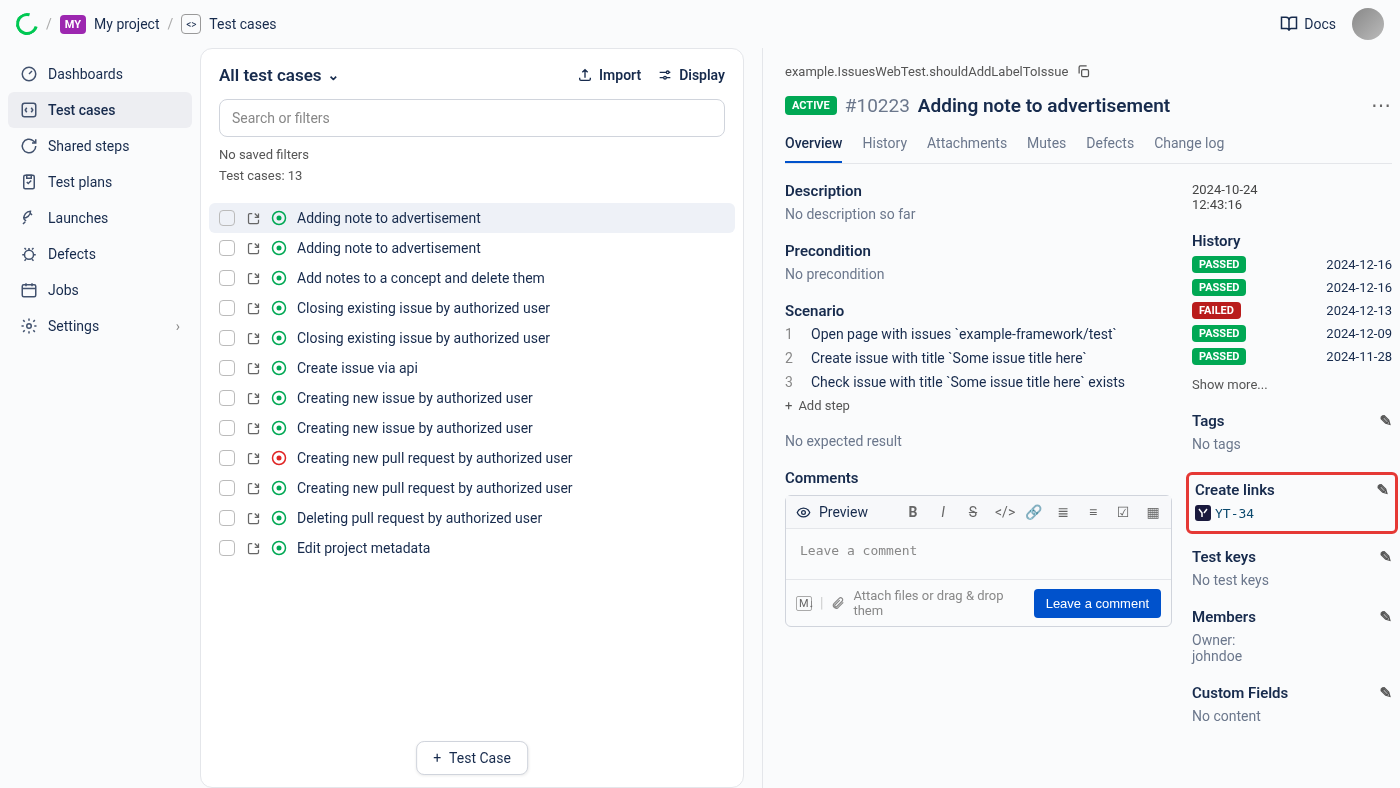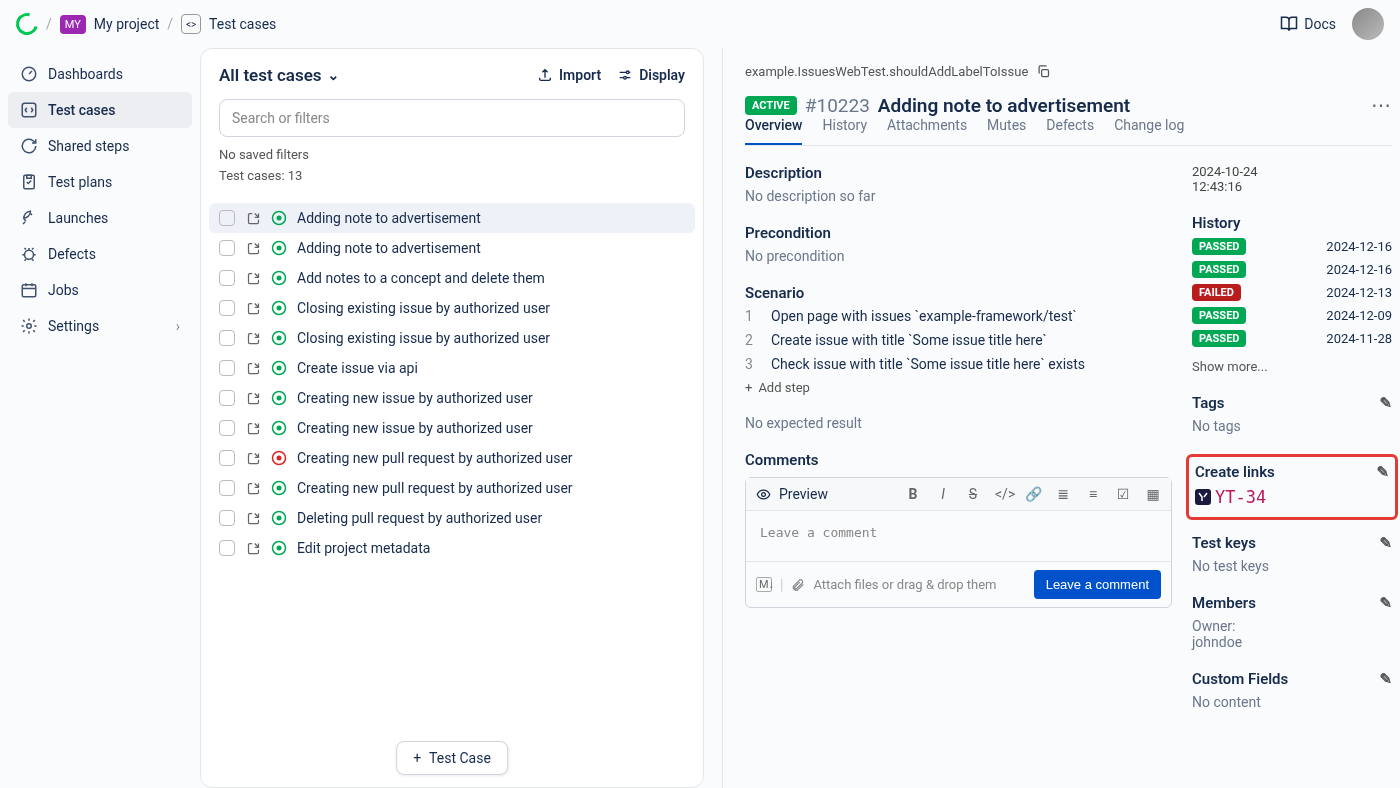--- a/index.html
+++ b/index.html
@@ -1,52 +1,52 @@
 <!DOCTYPE html>
 <html><head>
 <meta charset="utf-8">
 <style>
 * { box-sizing: border-box; margin: 0; padding: 0; }
 body { font-family: -apple-system, BlinkMacSystemFont, "Segoe UI", Roboto, sans-serif; font-size: 14px; color: #172b4d; background: #fafbfc; width: 1400px; height: 788px; overflow: hidden; }
 .topbar { height: 48px; display: flex; align-items: center; padding: 0 16px; justify-content: space-between; }
 .breadcrumb { display: flex; align-items: center; gap: 8px; }
 .logo { width: 22px; height: 22px; border: 3px solid #00c853; border-radius: 50%; border-right-color: transparent; transform: rotate(-30deg); }
-.proj-badge { background: #9c27b0; color: #fff; font-weight: 400; font-size: 11px; padding: 3px 5px; border-radius: 4px; }
+.proj-badge { background: #9c27b0; color: #fff; font-weight: 700; font-size: 11px; padding: 3px 5px; border-radius: 4px; }
 .bc-slash { color: #aaa; }
 .bc-icon { width: 20px; height: 20px; border: 1px solid #999; border-radius: 4px; display: flex; align-items: center; justify-content: center; font-size: 10px; }
 .docs { display: flex; align-items: center; gap: 6px; cursor: pointer; }
 .avatar { width: 32px; height: 32px; border-radius: 50%; background: linear-gradient(135deg, #888, #bbb); margin-left: 16px; }
 
 .main { display: flex; height: 740px; }
 .sidebar { width: 200px; padding: 8px; }
 .nav-item { display: flex; align-items: center; gap: 10px; padding: 9px 12px; border-radius: 6px; cursor: pointer; color: #172b4d; }
 .nav-item.active { background: #edeef2; font-weight: 500; }
 .nav-icon { width: 18px; height: 18px; display: flex; align-items: center; justify-content: center; color: #42526e; }
 .chev { margin-left: auto; color: #888; }
 
-.mid-panel { width: 504px; background: #fff; border-radius: 12px; border: 1px solid #e4e6ea; display: flex; flex-direction: column; position: relative; }
+.mid-panel { width: 544px; background: #fff; border-radius: 12px; border: 1px solid #e4e6ea; display: flex; flex-direction: column; position: relative; }
 .mid-header { padding: 16px 18px 10px 18px; }
 .mid-title { display: flex; align-items: center; gap: 8px; font-size: 17px; font-weight: 600; margin-bottom: 14px; justify-content: space-between;}
 .mid-title-left{display:flex;align-items:center;gap:6px;}
 .mid-actions { display: flex; gap: 16px; font-size: 14px; }
 .mid-action { display: flex; align-items: center; gap: 6px; cursor: pointer; }
 .search-box { border: 1px solid #d0d4dc; border-radius: 8px; padding: 10px 12px; margin-top: 0; margin-bottom: 10px; color: #888; }
 .subtext { color: #555; font-size: 13px; margin-bottom: 6px; }
 .tc-list { flex: 1; overflow-y: auto; padding: 4px 8px; }
 .tc-row { display: flex; align-items: center; gap: 10px; padding: 7px 10px; border-radius: 6px; cursor: pointer; }
 .tc-row.selected { background: #eef1f7; }
 .chk { width: 16px; height: 16px; border: 1.5px solid #bbb; border-radius: 4px; flex-shrink: 0; }
 .step-in { width: 16px; height: 16px; color: #666; flex-shrink: 0; display:flex;align-items:center;justify-content:center;}
 .status-dot { width: 16px; height: 16px; flex-shrink: 0; }
 .tc-btn { position: absolute; bottom: 12px; left: 50%; transform: translateX(-50%); background: #fff; border: 1px solid #d0d4dc; border-radius: 8px; padding: 8px 16px; display: flex; align-items: center; gap: 8px; cursor: pointer; font-size: 14px; box-shadow: 0 1px 3px rgba(0,0,0,0.08); }
 
 .divider { width: 1px; background: #e4e6ea; margin: 0 18px; }
 .detail { flex: 1; padding: 16px 8px 16px 4px; overflow-y: auto; }
 .detail-path { color: #555; font-size: 13px; margin-bottom: 14px; display: flex; align-items: center; gap: 8px; }
-.detail-title { display: flex; align-items: center; gap: 8px; }
+.detail-title { display: flex; align-items: center; gap: 8px; margin-bottom: 18px; }
 .status-badge { background: #00a854; color: #fff; font-size: 11px; font-weight: 700; padding: 3px 7px; border-radius: 4px; }
 .issue-id { color: #6b778c; font-size: 19px; }
 .issue-name { font-size: 19px; font-weight: 600; }
 .dots-menu { margin-left: auto; font-size: 20px; color: #666; cursor: pointer; letter-spacing: 1px; }
 .tabs { display: flex; gap: 20px; border-bottom: 1px solid #e4e6ea; margin-bottom: 18px; }
 .tab { padding-bottom: 10px; cursor: pointer; color: #6b778c; }
 .tab.active { color: #172b4d; border-bottom: 2px solid #0052cc; font-weight: 500; }
 
 .two-col { display: flex; gap: 20px; }
 .left-col { flex: 1; }
@@ -68,21 +68,21 @@
 .attach-text { color: #888; font-size: 13px; flex: 1; }
 .leave-btn { background: #0052cc; color: #fff; border: none; border-radius: 4px; padding: 7px 12px; font-size: 13px; cursor: pointer; }
 
 .hist-row { display: flex; justify-content: space-between; align-items: center; margin-bottom: 6px; font-size: 13px; gap: 33px; }
 .hist-badge { font-size: 11px; font-weight: 700; padding: 2px 7px; border-radius: 4px; color: #fff; }
 .hist-badge.passed { background: #00a854; }
 .hist-badge.failed { background: #b91c1c; }
 .show-more { color: #555; font-size: 13px; cursor: pointer; margin-top: 12px; }
 .edit-icon { cursor: pointer; color: #555; }
 .highlighted { border: 3px solid #e53935; border-radius: 6px; padding: 6px 6px 10px 6px; margin-bottom: 14px; margin-left:-6px; margin-right:-6px;}
-.issue-link { color: #be185d; font-family: monospace; font-size: 17px; display: flex; align-items: center; gap: 4px; }
+.issue-link { color: #0c4a6e; font-family: monospace; font-size: 13px; display: flex; align-items: center; gap: 4px; }
 .yt-icon { width: 16px; height: 16px; }
 .date-small{font-size:13px;color:#444;}
 svg{display:block;}
 </style>
 </head>
 <body>
 
 <div class="topbar">
   <div class="breadcrumb">
     <div class="logo"></div>

